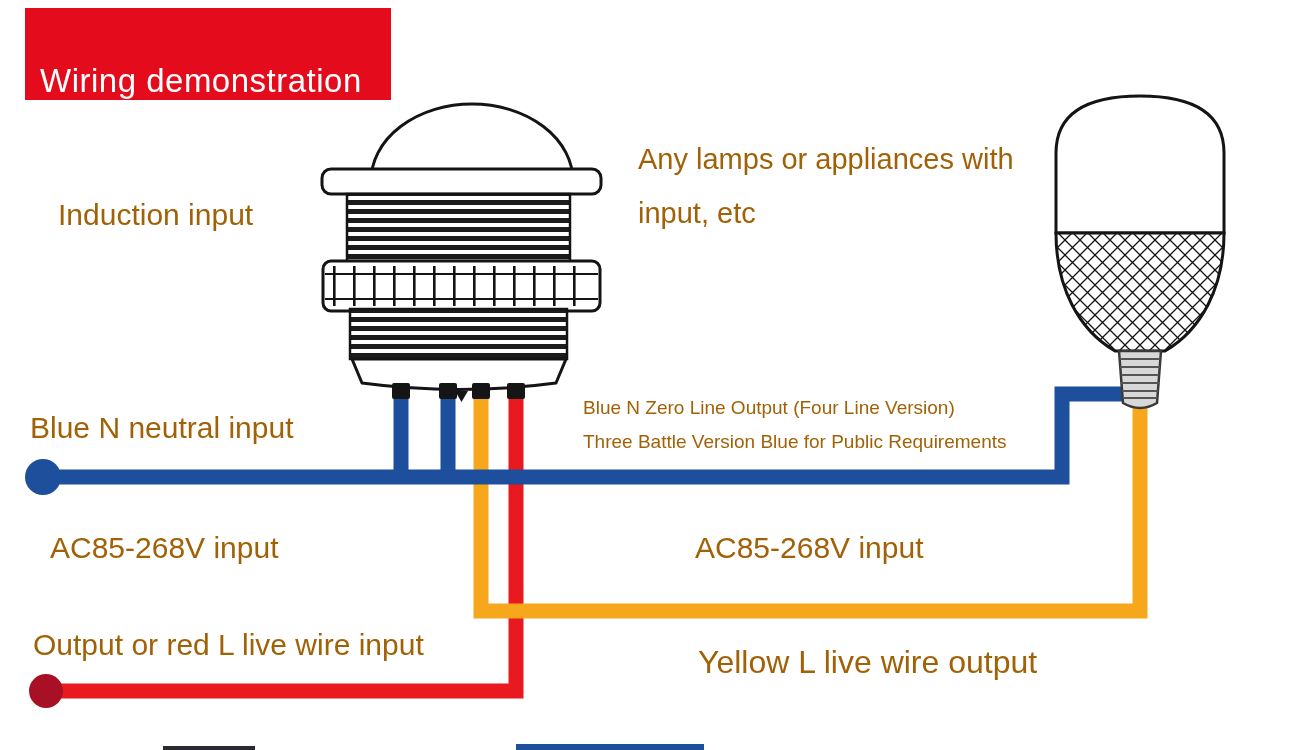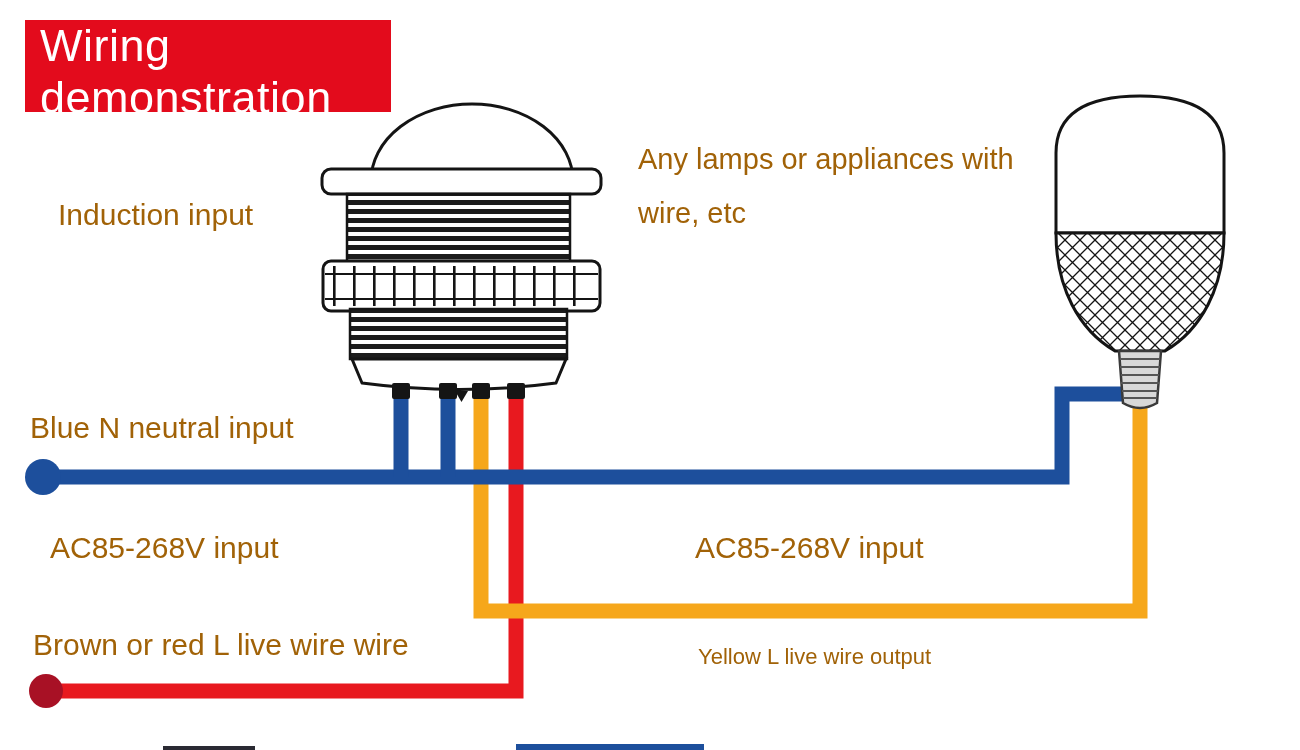--- a/index.html
+++ b/index.html
@@ -2,32 +2,32 @@
 <html><head>
 <meta charset="utf-8">
 <style>
   * { margin:0; padding:0; box-sizing:border-box; }
   html,body { width:1300px; height:750px; }
   body { background:#ffffff; font-family:"Liberation Sans","DejaVu Sans",sans-serif; }
   .canvas { position:relative; width:1300px; height:750px; background:#ffffff; overflow:hidden; }
   .diagram-svg { position:absolute; left:0; top:0; }
   .txt { position:absolute; white-space:nowrap; color:#a16207; }
   .banner {
-    position:absolute; left:25px; top:20px; width:366px; height:92px;
-    display:flex; align-items:flex-start; padding-left:15px;
-    font-size:45px; letter-spacing:0.5px;
+    position:absolute; left:25px; top:8px; width:366px; height:92px;
+    display:flex; align-items:flex-end; padding-left:15px;
+    font-size:33px; letter-spacing:0.5px;
   }
   .lbl-induction   { left:58px;  top:198px; font-size:30px; }
   .note-appliance  { left:638px; top:132px; font-size:29px; line-height:54px; }
   .lbl-blue-neutral{ left:30px;  top:411px; font-size:30px; }
   .note-blue-out   { left:583px; top:391px; font-size:19px; line-height:34px; }
   .lbl-ac-left     { left:50px;  top:531px; font-size:30px; }
   .lbl-ac-right    { left:695px; top:531px; font-size:30px; }
   .lbl-brown       { left:33px;  top:628px; font-size:30px; }
-  .lbl-yellow      { left:698px; top:644px; font-size:22px; }
+  .lbl-yellow      { left:698px; top:644px; font-size:32px; }
 </style>
 </head>
 <body>
 
 <div class="canvas" style="color: rgb(12, 12, 12);">
 
   <svg class="diagram-svg" width="1300" height="750" viewBox="0 0 1300 750">
     <defs>
       <pattern id="threads" width="8" height="9" patternUnits="userSpaceOnUse">
         <rect width="8" height="9" fill="#ffffff"></rect>
@@ -98,27 +98,31 @@
   </svg>
 
   <div class="banner" style="background: rgb(227, 11, 28); color: rgb(255, 255, 255);">
     <span>Wiring demonstration</span>
   </div>
 
   <div class="txt lbl-induction">Induction input</div>
 
   <div class="txt note-appliance">
     <div>Any lamps or appliances with</div>
-    <div>wire, etc</div>
+    <div>input, etc</div>
   </div>
 
   <div class="txt lbl-blue-neutral">Blue N neutral input</div>
 
+  <div class="txt note-blue-out">
+    <div>Blue N Zero Line Output (Four Line Version)</div>
+    <div>Three Battle Version Blue for Public Requirements</div>
+  </div>
 
   <div class="txt lbl-ac-left">AC85-268V input</div>
 
   <div class="txt lbl-ac-right">AC85-268V input</div>
 
-  <div class="txt lbl-brown">Brown or red L live wire wire</div>
+  <div class="txt lbl-brown">Output or red L live wire input</div>
 
   <div class="txt lbl-yellow">Yellow L live wire output</div>
 
 </div>
 
 </body></html>

